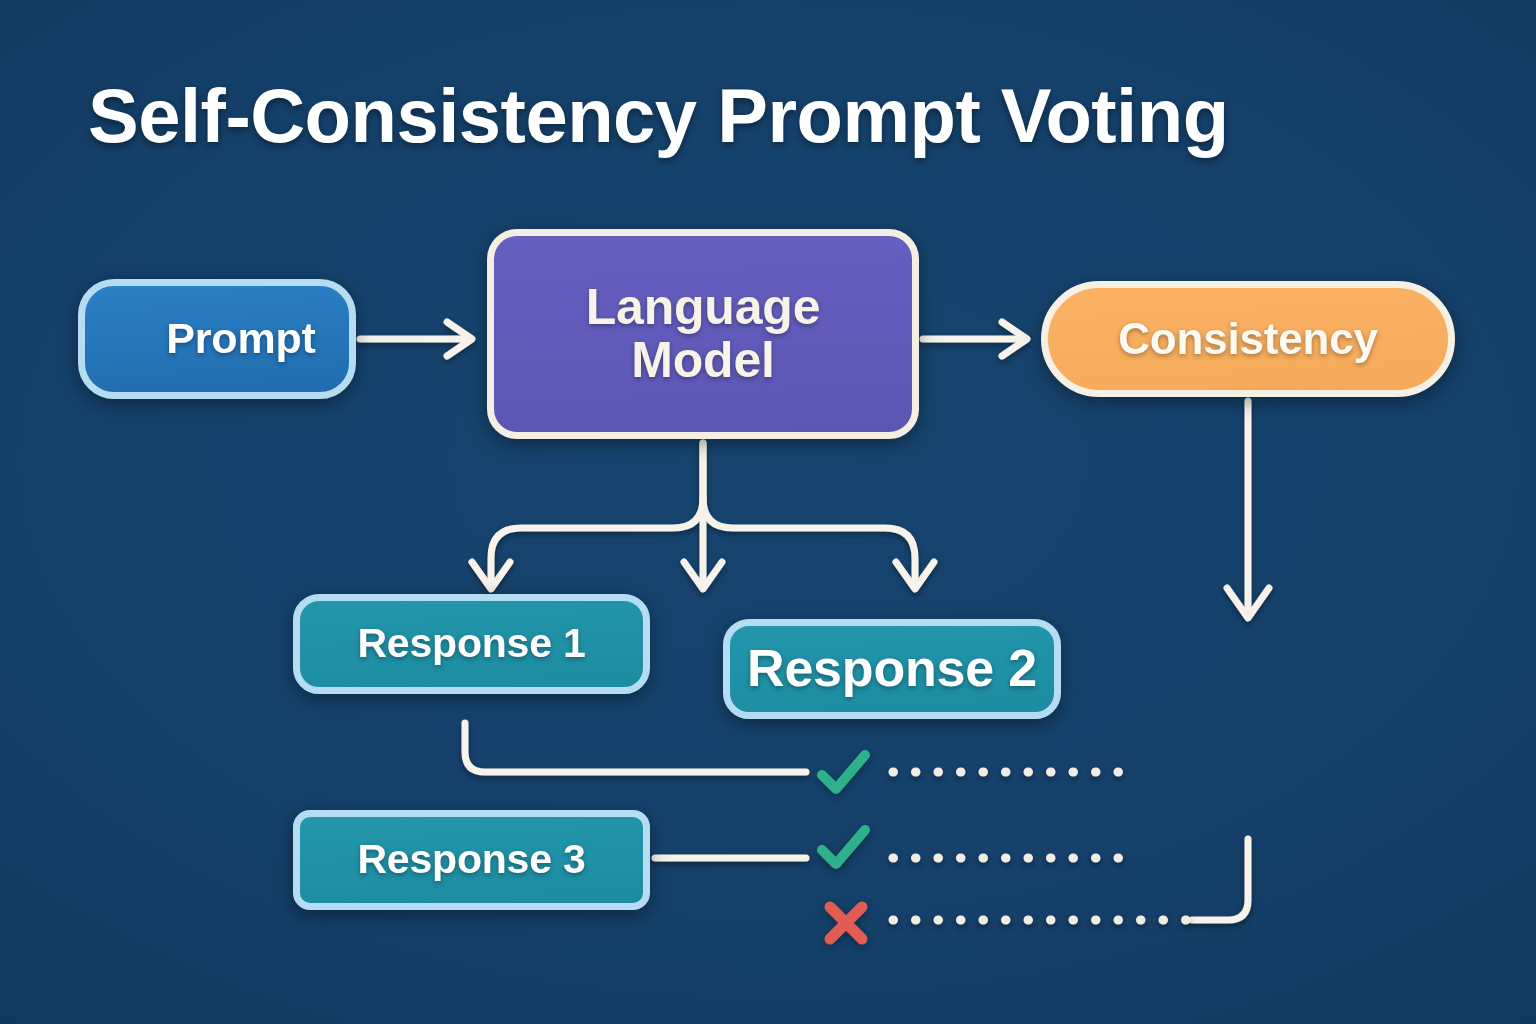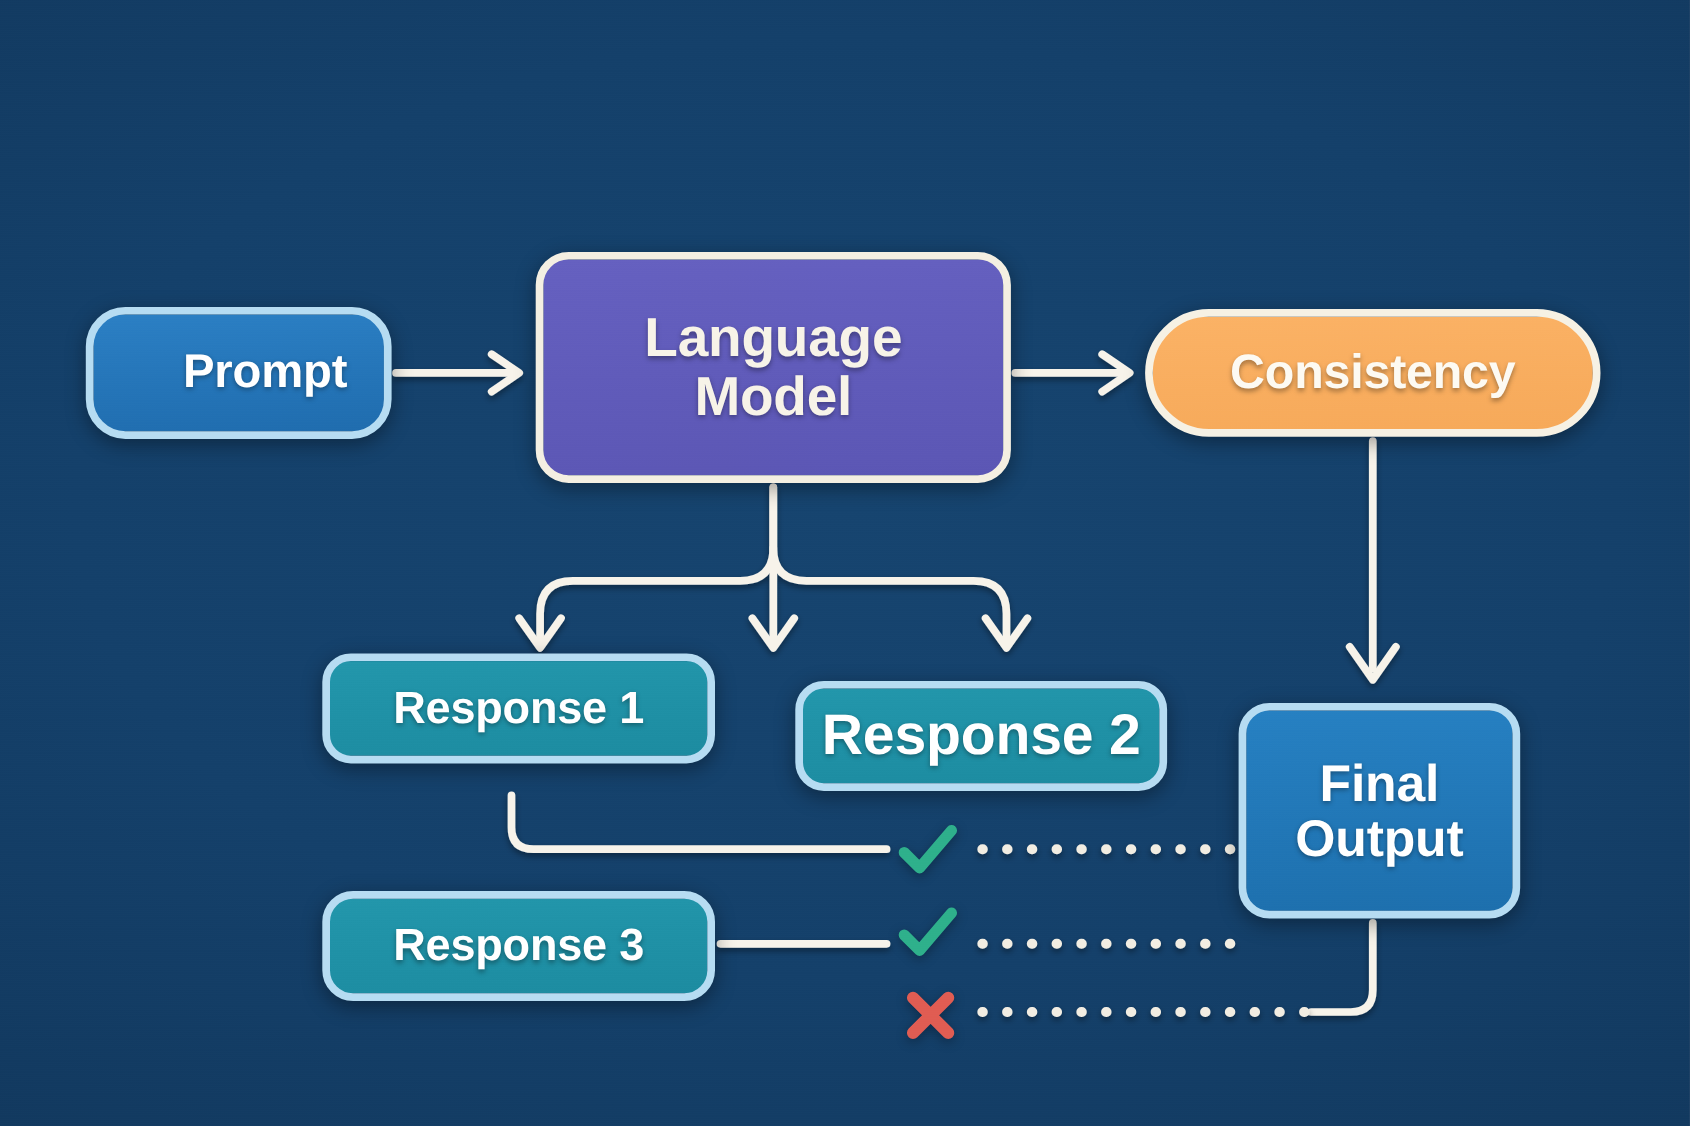--- a/index.html
+++ b/index.html
@@ -115,21 +115,21 @@
   #node-response-2 {
     left: 723px; top: 619px; width: 338px; height: 100px;
     border-radius: 26px;
     background: linear-gradient(177deg, #2296ab 0%, #1c8ba0 100%);
     border: 7px solid #b6dcf2;
     color: #ffffff;
     font-size: 52px;
   }
   #node-response-3 {
     left: 293px; top: 810px; width: 357px; height: 100px;
-    border-radius: 28px;
+    border-radius: 17px;
     background: linear-gradient(177deg, #2296ab 0%, #1c8ba0 100%);
     border: 7px solid #b6dcf2;
     color: #ffffff;
     font-size: 41px;
   }
 
   #node-final-output {
     left: 1126px; top: 639px; width: 256px; height: 196px;
     border-radius: 28px;
     background: linear-gradient(177deg, #2680c2 0%, #1d6fad 100%);
@@ -146,20 +146,21 @@
   }
   #vote-check-1 { left: 812px; top: 742px; }
   #vote-check-2 { left: 812px; top: 817px; }
   #vote-cross-1 { left: 816px; top: 893px; }
 </style>
 </head>
 <body>
 
 <div id="canvas">
 
+  <div id="title">Self-Consistency Prompt Voting</div>
 
   <svg id="wires" viewBox="0 0 1536 1024" xmlns="http://www.w3.org/2000/svg">
     <defs>
       <filter id="wireShadow" x="-25%" y="-25%" width="150%" height="150%">
         <feDropShadow dx="0" dy="3" stdDeviation="3" flood-color="#000000" flood-opacity="0.40"></feDropShadow>
       </filter>
     </defs>
 
     <g stroke="#f7f3ea" stroke-width="7" fill="none" stroke-linecap="round" stroke-linejoin="round" filter="url(#wireShadow)">
 
@@ -231,24 +232,20 @@
   </div>
 
   <div class="node" id="node-response-2">
     <span class="lbl">Response 2</span>
   </div>
 
   <div class="node" id="node-response-3">
     <span class="lbl">Response 3</span>
   </div>
 
-  <div class="node" id="node-final-output">
-    <span class="lbl">Final
-Output</span>
-  </div>
 
   <svg class="vote-mark" id="vote-check-1" viewBox="0 0 62 62">
     <path d="M 10 33 L 24 47 L 53 13" fill="none" stroke="#2eb08b" stroke-width="10" stroke-linecap="round" stroke-linejoin="round"></path>
   </svg>
 
   <svg class="vote-mark" id="vote-check-2" viewBox="0 0 62 62">
     <path d="M 10 33 L 24 47 L 53 13" fill="none" stroke="#2eb08b" stroke-width="10" stroke-linecap="round" stroke-linejoin="round"></path>
   </svg>
 
   <svg class="vote-mark" id="vote-cross-1" viewBox="0 0 62 62">

